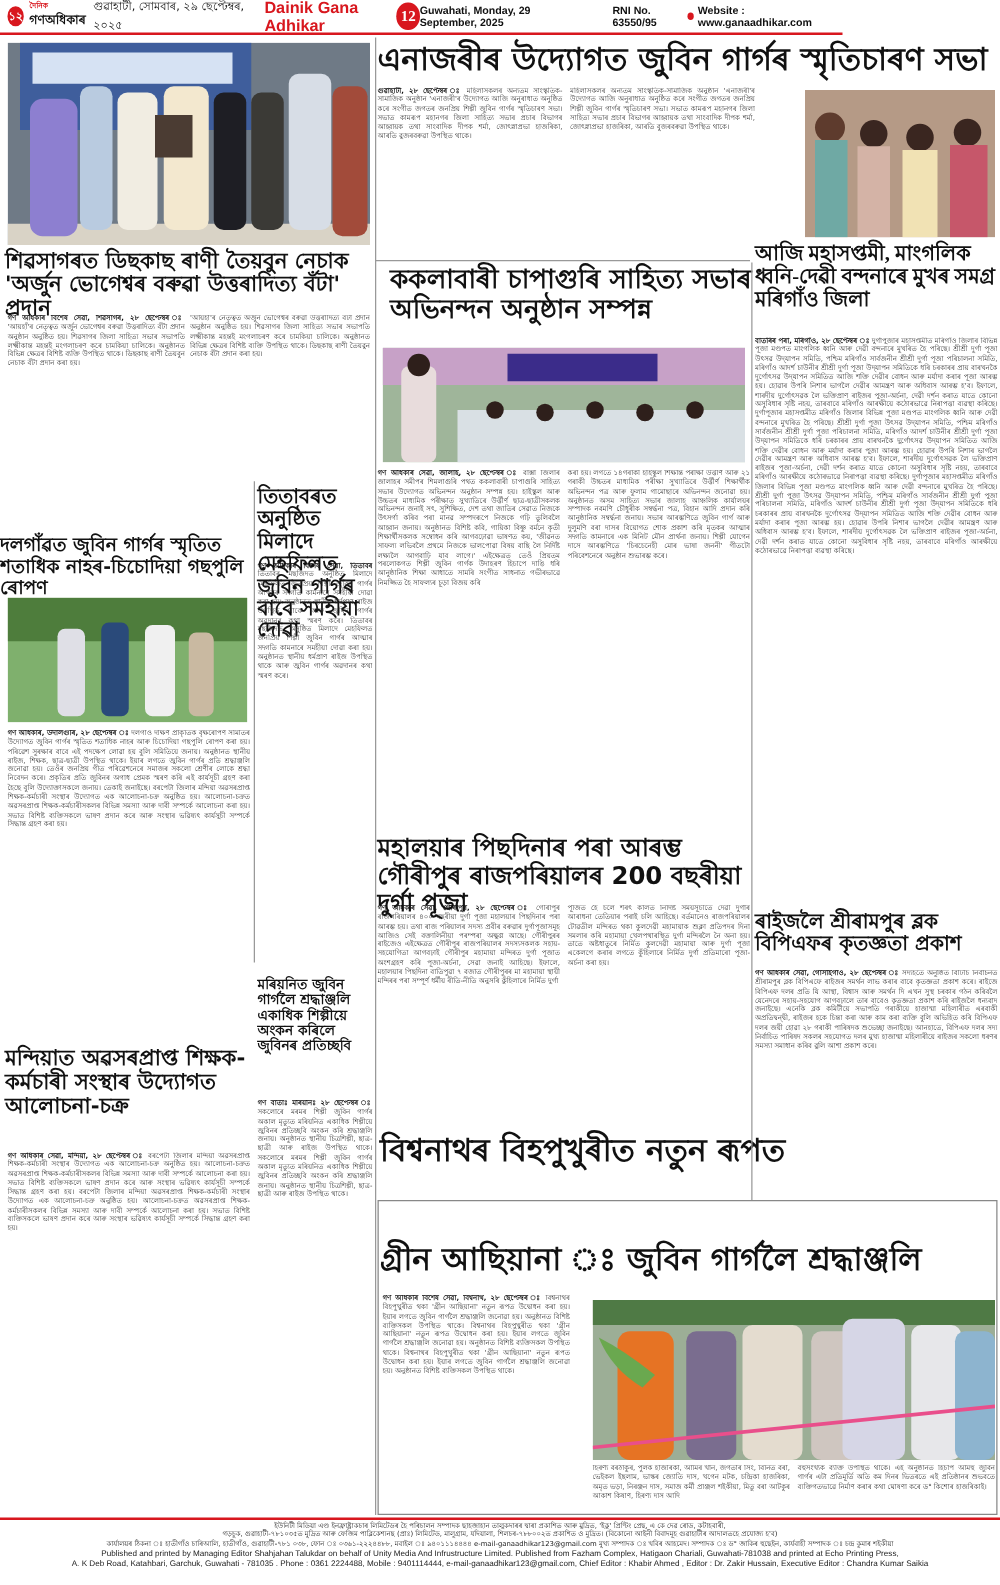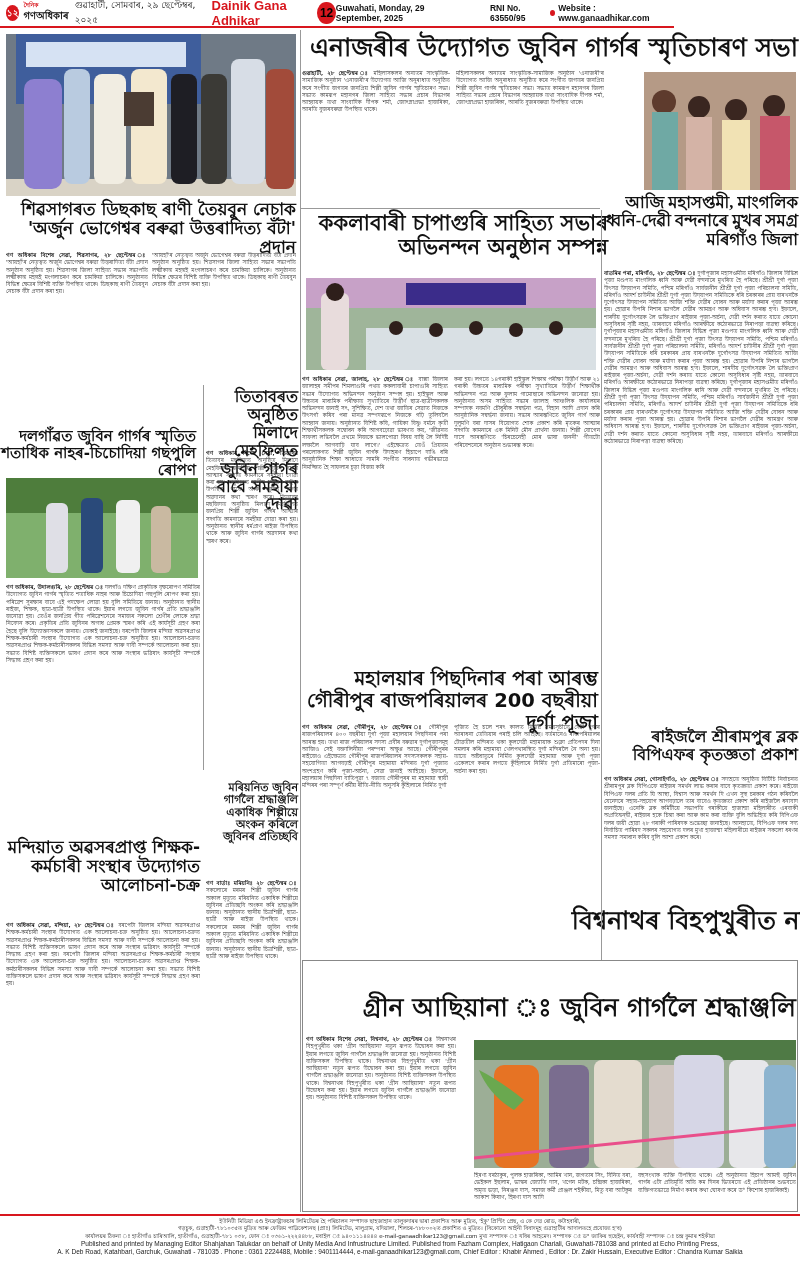--- a/index.html
+++ b/index.html
@@ -2,26 +2,26 @@
 <html><head>
 <meta charset="utf-8">
 <style>
   * { box-sizing: border-box; margin: 0; padding: 0; }
   body { width: 800px; height: 1268px; background: #fff; font-family: "DejaVu Sans", sans-serif; color: #111; position: relative; overflow: hidden; }
   .masthead { position: absolute; left: 0; top: 0; width: 674px; height: 28px; display: flex; align-items: center; padding: 0 6px; border-bottom: 2px solid #d8171e; font-size: 9px; }
   .pg-circle { display: inline-flex; align-items: center; justify-content: center; width: 16px; height: 16px; border-radius: 50%; background: #d8171e; color: #fff; font-weight: bold; font-size: 9px; margin-right: 4px; }
   .logo { font-weight: bold; font-size: 10px; margin-right: 6px; }
   .logo small { display: block; font-size: 6px; color: #d8171e; line-height: 6px; }
   .brand { color: #d8171e; font-family: "Liberation Sans", sans-serif; font-weight: bold; font-size: 13px; margin-left: 14px; }
-  .pg-big { display: inline-flex; align-items: center; justify-content: center; width: 22px; height: 22px; border-radius: 50%; background: #d8171e; color: #000000; font-weight: bold; font-size: 12px; margin: 0 0; font-family: Liberation Sans, sans-serif; }
+  .pg-big { display: inline-flex; align-items: center; justify-content: center; width: 22px; height: 22px; border-radius: 50%; background: #d8171e; color: #ffffff; font-weight: bold; font-size: 12px; margin: 0 0; font-family: Liberation Serif, serif; }
   .eng { font-family: "Liberation Sans", sans-serif; font-size: 8.5px; font-weight: bold; }
   .dot { display: inline-block; width: 6px; height: 6px; border-radius: 50%; background: #d8171e; margin: 0 3px; }
   .photo { position: absolute; overflow: hidden; }
   .photo svg { width: 100%; height: 100%; display: block; }
-  .hl { position: absolute; text-align: right; font-family: "DejaVu Sans", sans-serif; font-weight: bold; line-height: 1.12; }
+  .hl { position: absolute; text-align: left; font-family: "DejaVu Sans", sans-serif; font-weight: bold; line-height: 1.12; }
   .col { position: absolute; font-size: 5.6px; line-height: 7.3px; text-align: justify; color: #333; overflow: hidden; }
   .col b { color: #111; }
   .footer { position: absolute; left: 0; top: 1214px; width: 800px; height: 54px; border-top: 2px solid #d8171e; font-size: 5.5px; line-height: 7.4px; text-align: center; padding-top: 2px; color: #222; }
   .footer .en { font-family: "Liberation Sans", sans-serif; font-size: 6.5px; }
   .vrule { position: absolute; width: 1px; background: #999; }
   .hrule { position: absolute; height: 1px; background: #999; }
   .boxed { position: absolute; border: 1px solid #888; }
 </style>
 </head>
 <body>

